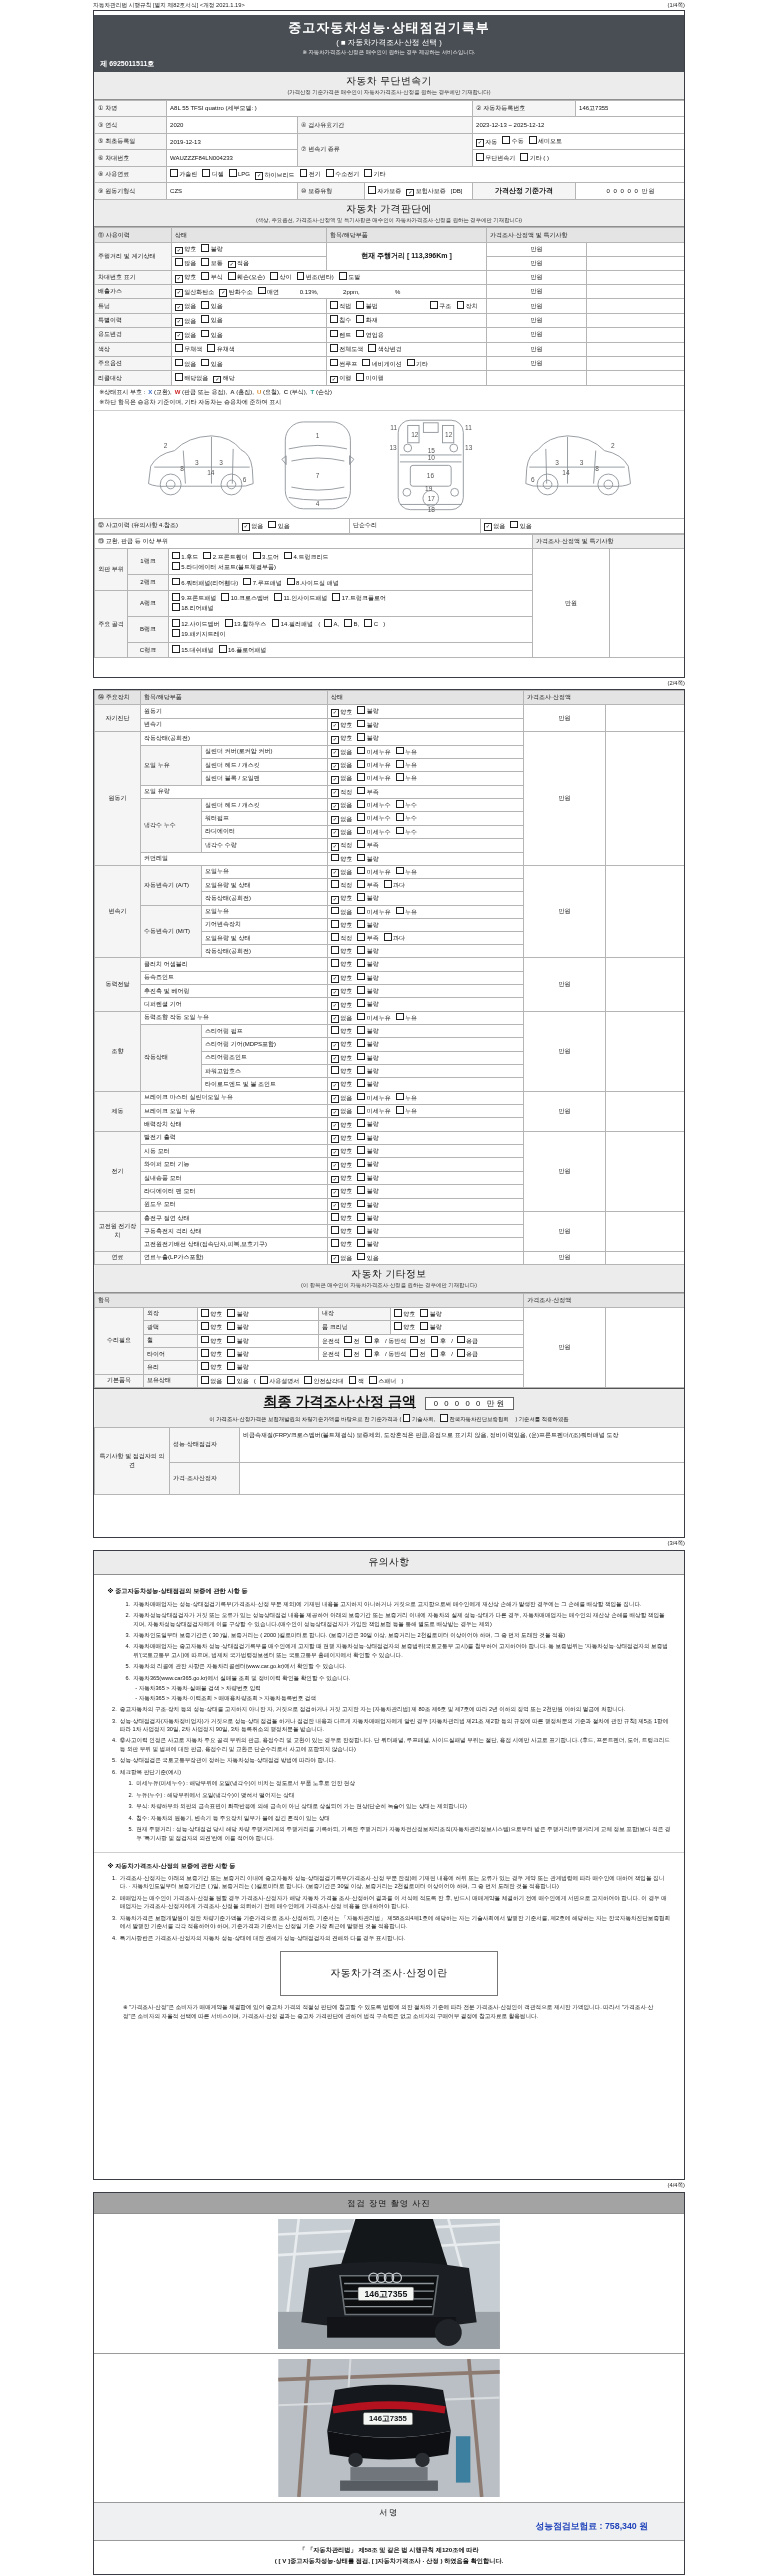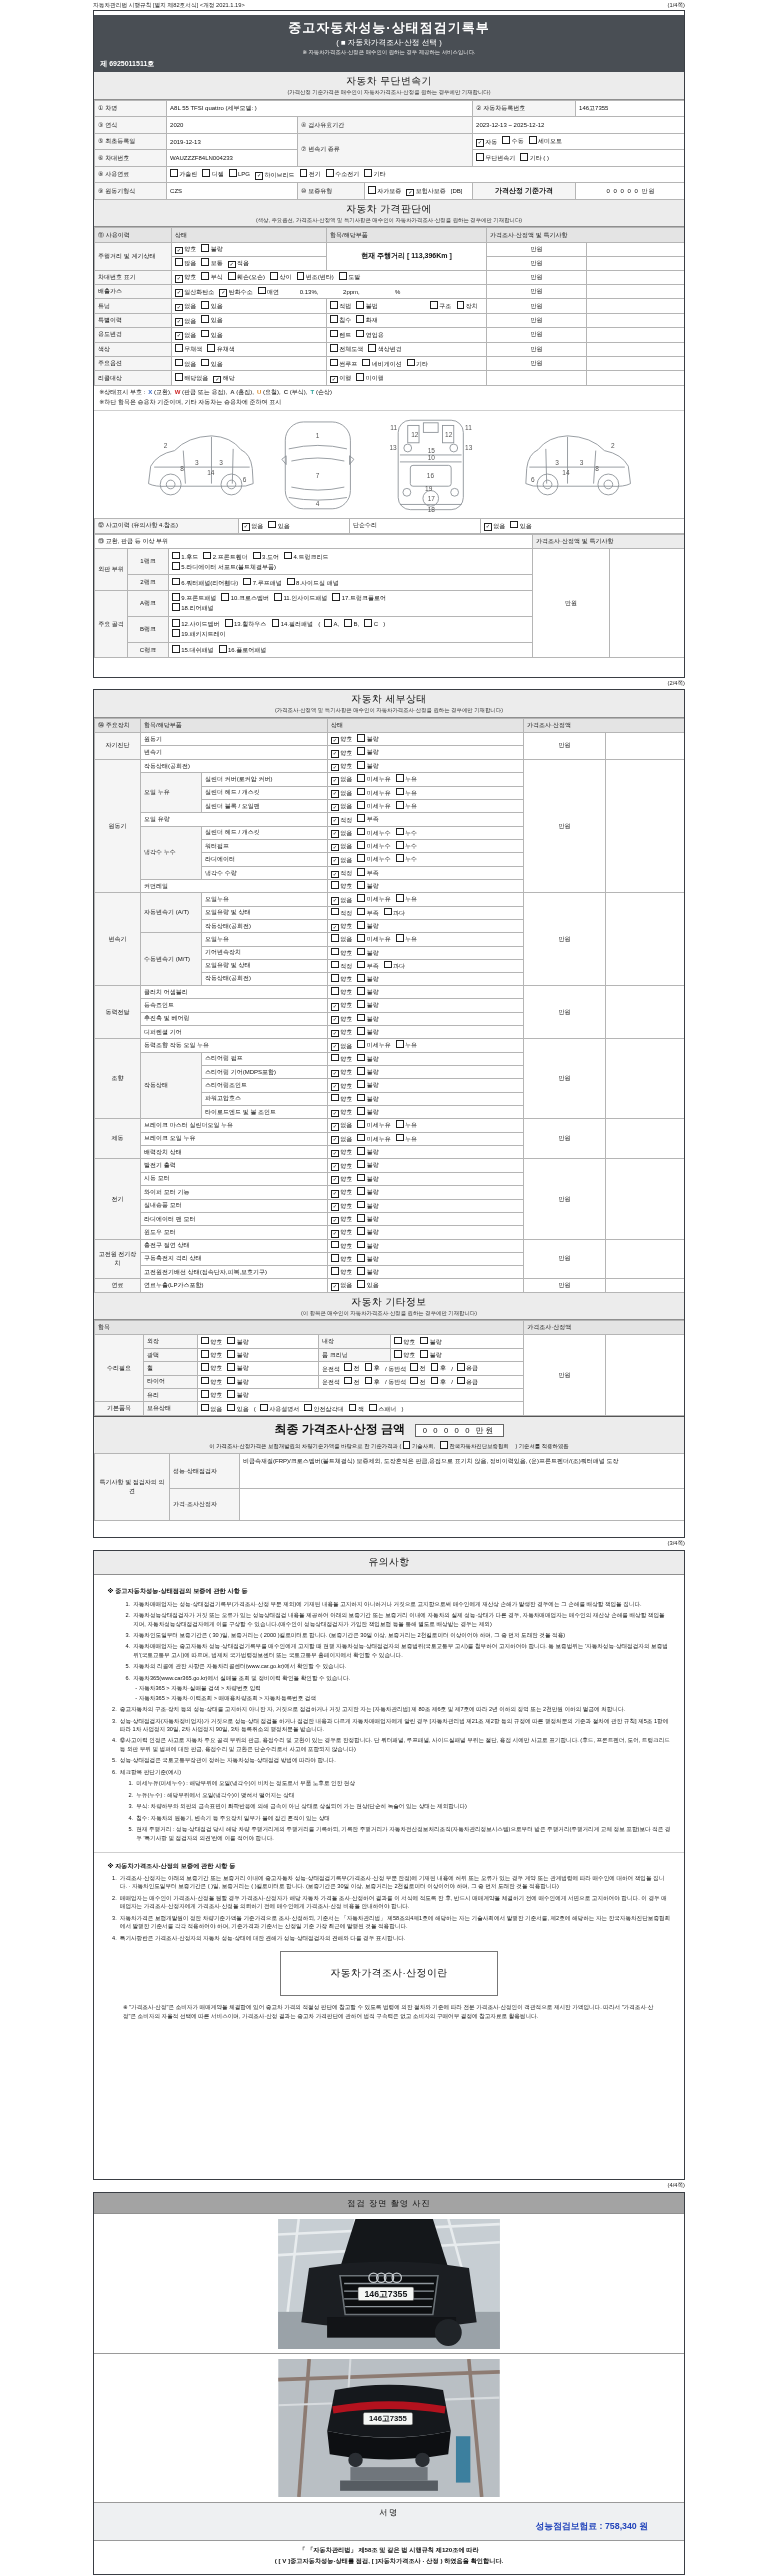--- a/index.html
+++ b/index.html
@@ -35,21 +35,21 @@
   .cbi{margin-right:5.2px;white-space:nowrap;display:inline-block;}
   .cbt{margin-right:4.1px;display:inline-block;}
   .won{text-align:center;}
   .big{font-size:7px;font-weight:bold;}
   .legend{font-size:6px;padding:2.6px 5.2px 1px;}
   .legend .code{font-weight:bold;margin-left:3.1px;}
   .legend2{font-size:6px;padding:0 5.2px 3.1px;border-bottom:0.5px solid #cfcfcf;}
   .diagramwrap{text-align:center;padding:2.1px 0 1px;}
   svg text{font-family:"Liberation Sans","DejaVu Sans",sans-serif;}
   .finalprice{background:#ececec;border-top:1px solid #555;text-align:center;padding:4.1px 0 3.1px;}
-  .finalprice .l{font-size:12px;font-weight:bold;margin-right:7.2px;}
+  .finalprice .l{font-size:14px;font-weight:bold;margin-right:7.2px;text-decoration:underline;}
   .finalprice .v{font-size:7.7px;border:0.5px solid #666;background:#fff;padding:1px 7.2px;
                  letter-spacing:2.1px;}
   .finalprice .note{font-size:5.4px;margin-top:3.1px;}
   .noticebody{padding:6.2px 13.4px 5.2px;font-size:5.6px;line-height:1.5;}
   .nsec{font-size:6.2px;font-weight:bold;margin:5.2px 0 4.1px;}
   .ni{display:flex;margin:3.1px 0;}
   .nn{min-width:9.3px;text-align:right;margin-right:3.1px;flex:none;}
   .ntext{flex:1;white-space:normal;}
   .nsub{margin:1.5px 0 0 2.1px;}
   .nwrap1{margin-left:13.4px;}
@@ -357,24 +357,20 @@
     </tr>
     <tr style="height:15.5px">
       <td class="lab ctr">C랭크</td>
       <td><span class="cbi"><span class="cb"></span><span>15.대쉬패널</span></span><span class="cbi"><span class="cb"></span><span>16.플로어패널</span></span></td>
     </tr>
   </tbody>
     </table>
 </div>
 
 <div class="box" id="boxB">
-  <div class="sechead">
-    <div class="h">자동차 세부상태</div>
-    <div class="n">(가격조사·산정액 및 특기사항은 매수인이 자동차가격조사·산정을 원하는 경우에만 기재합니다)</div>
-  </div>
   <table>
     <colgroup>
         <col style="width:46px">
         <col style="width:61px">
         <col style="width:126px">
         <col style="width:196px">
         <col style="width:82px">
         <col style="width:81px">
       </colgroup>
     <tbody>

